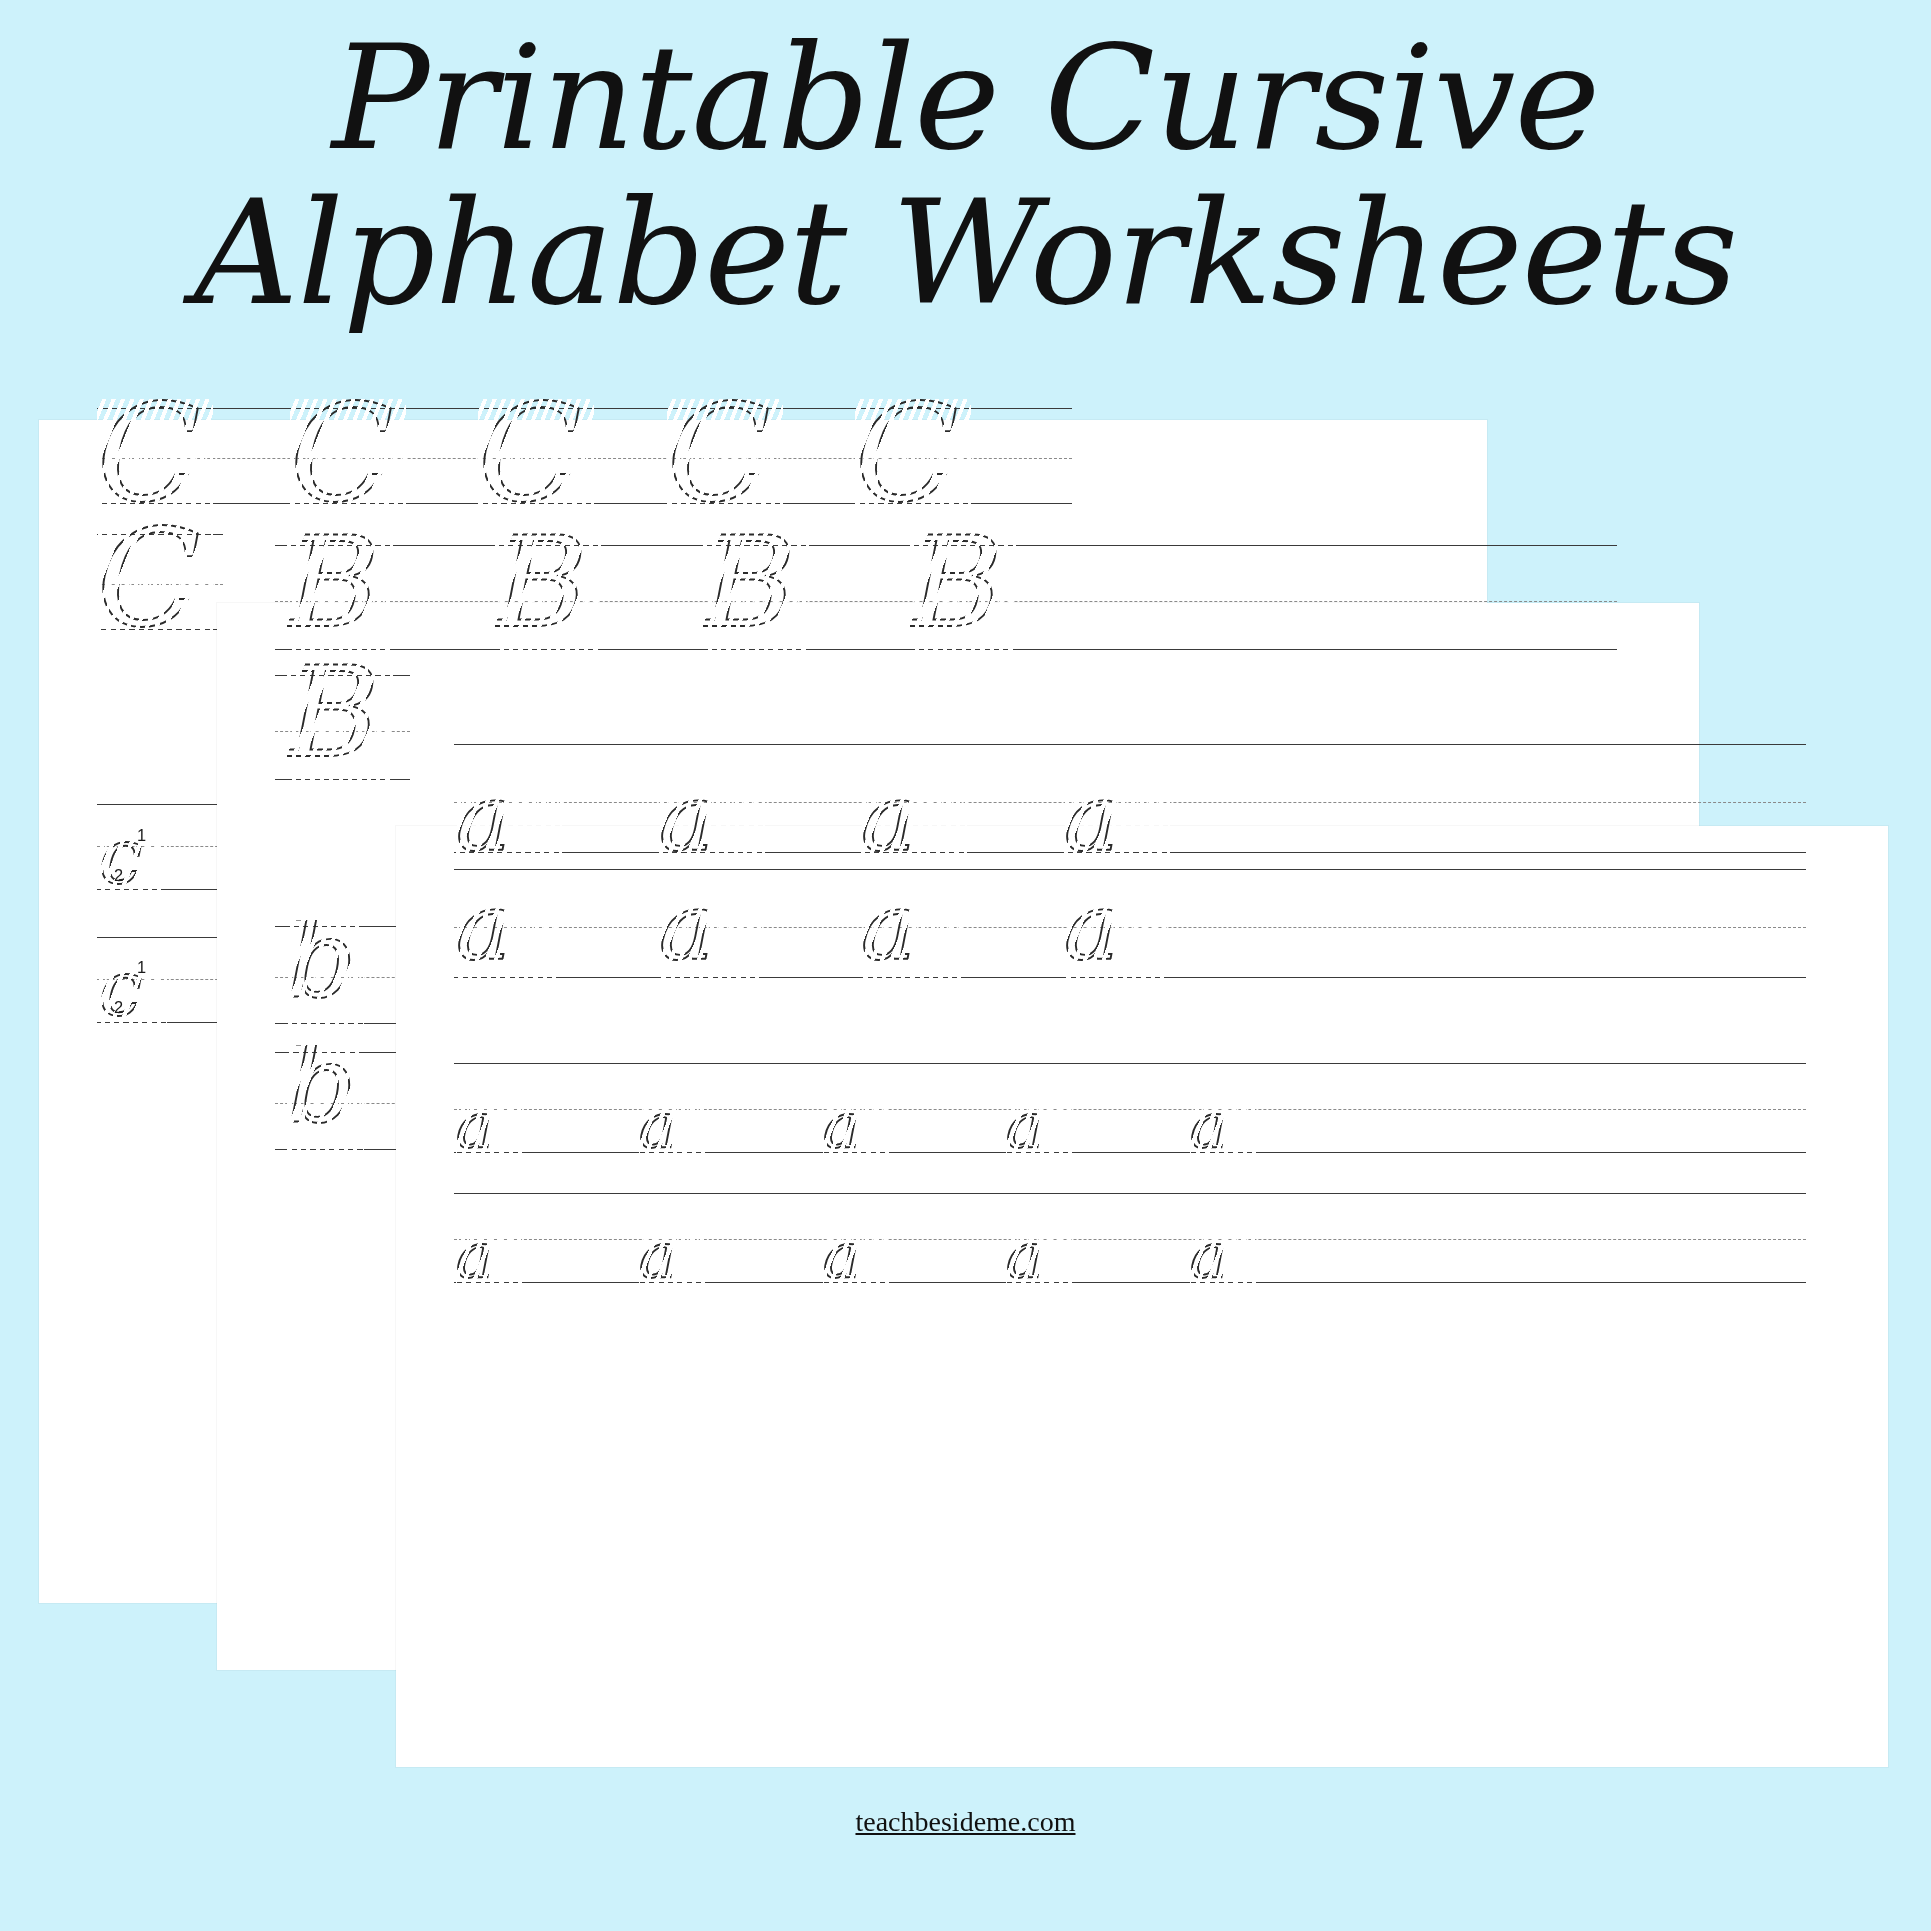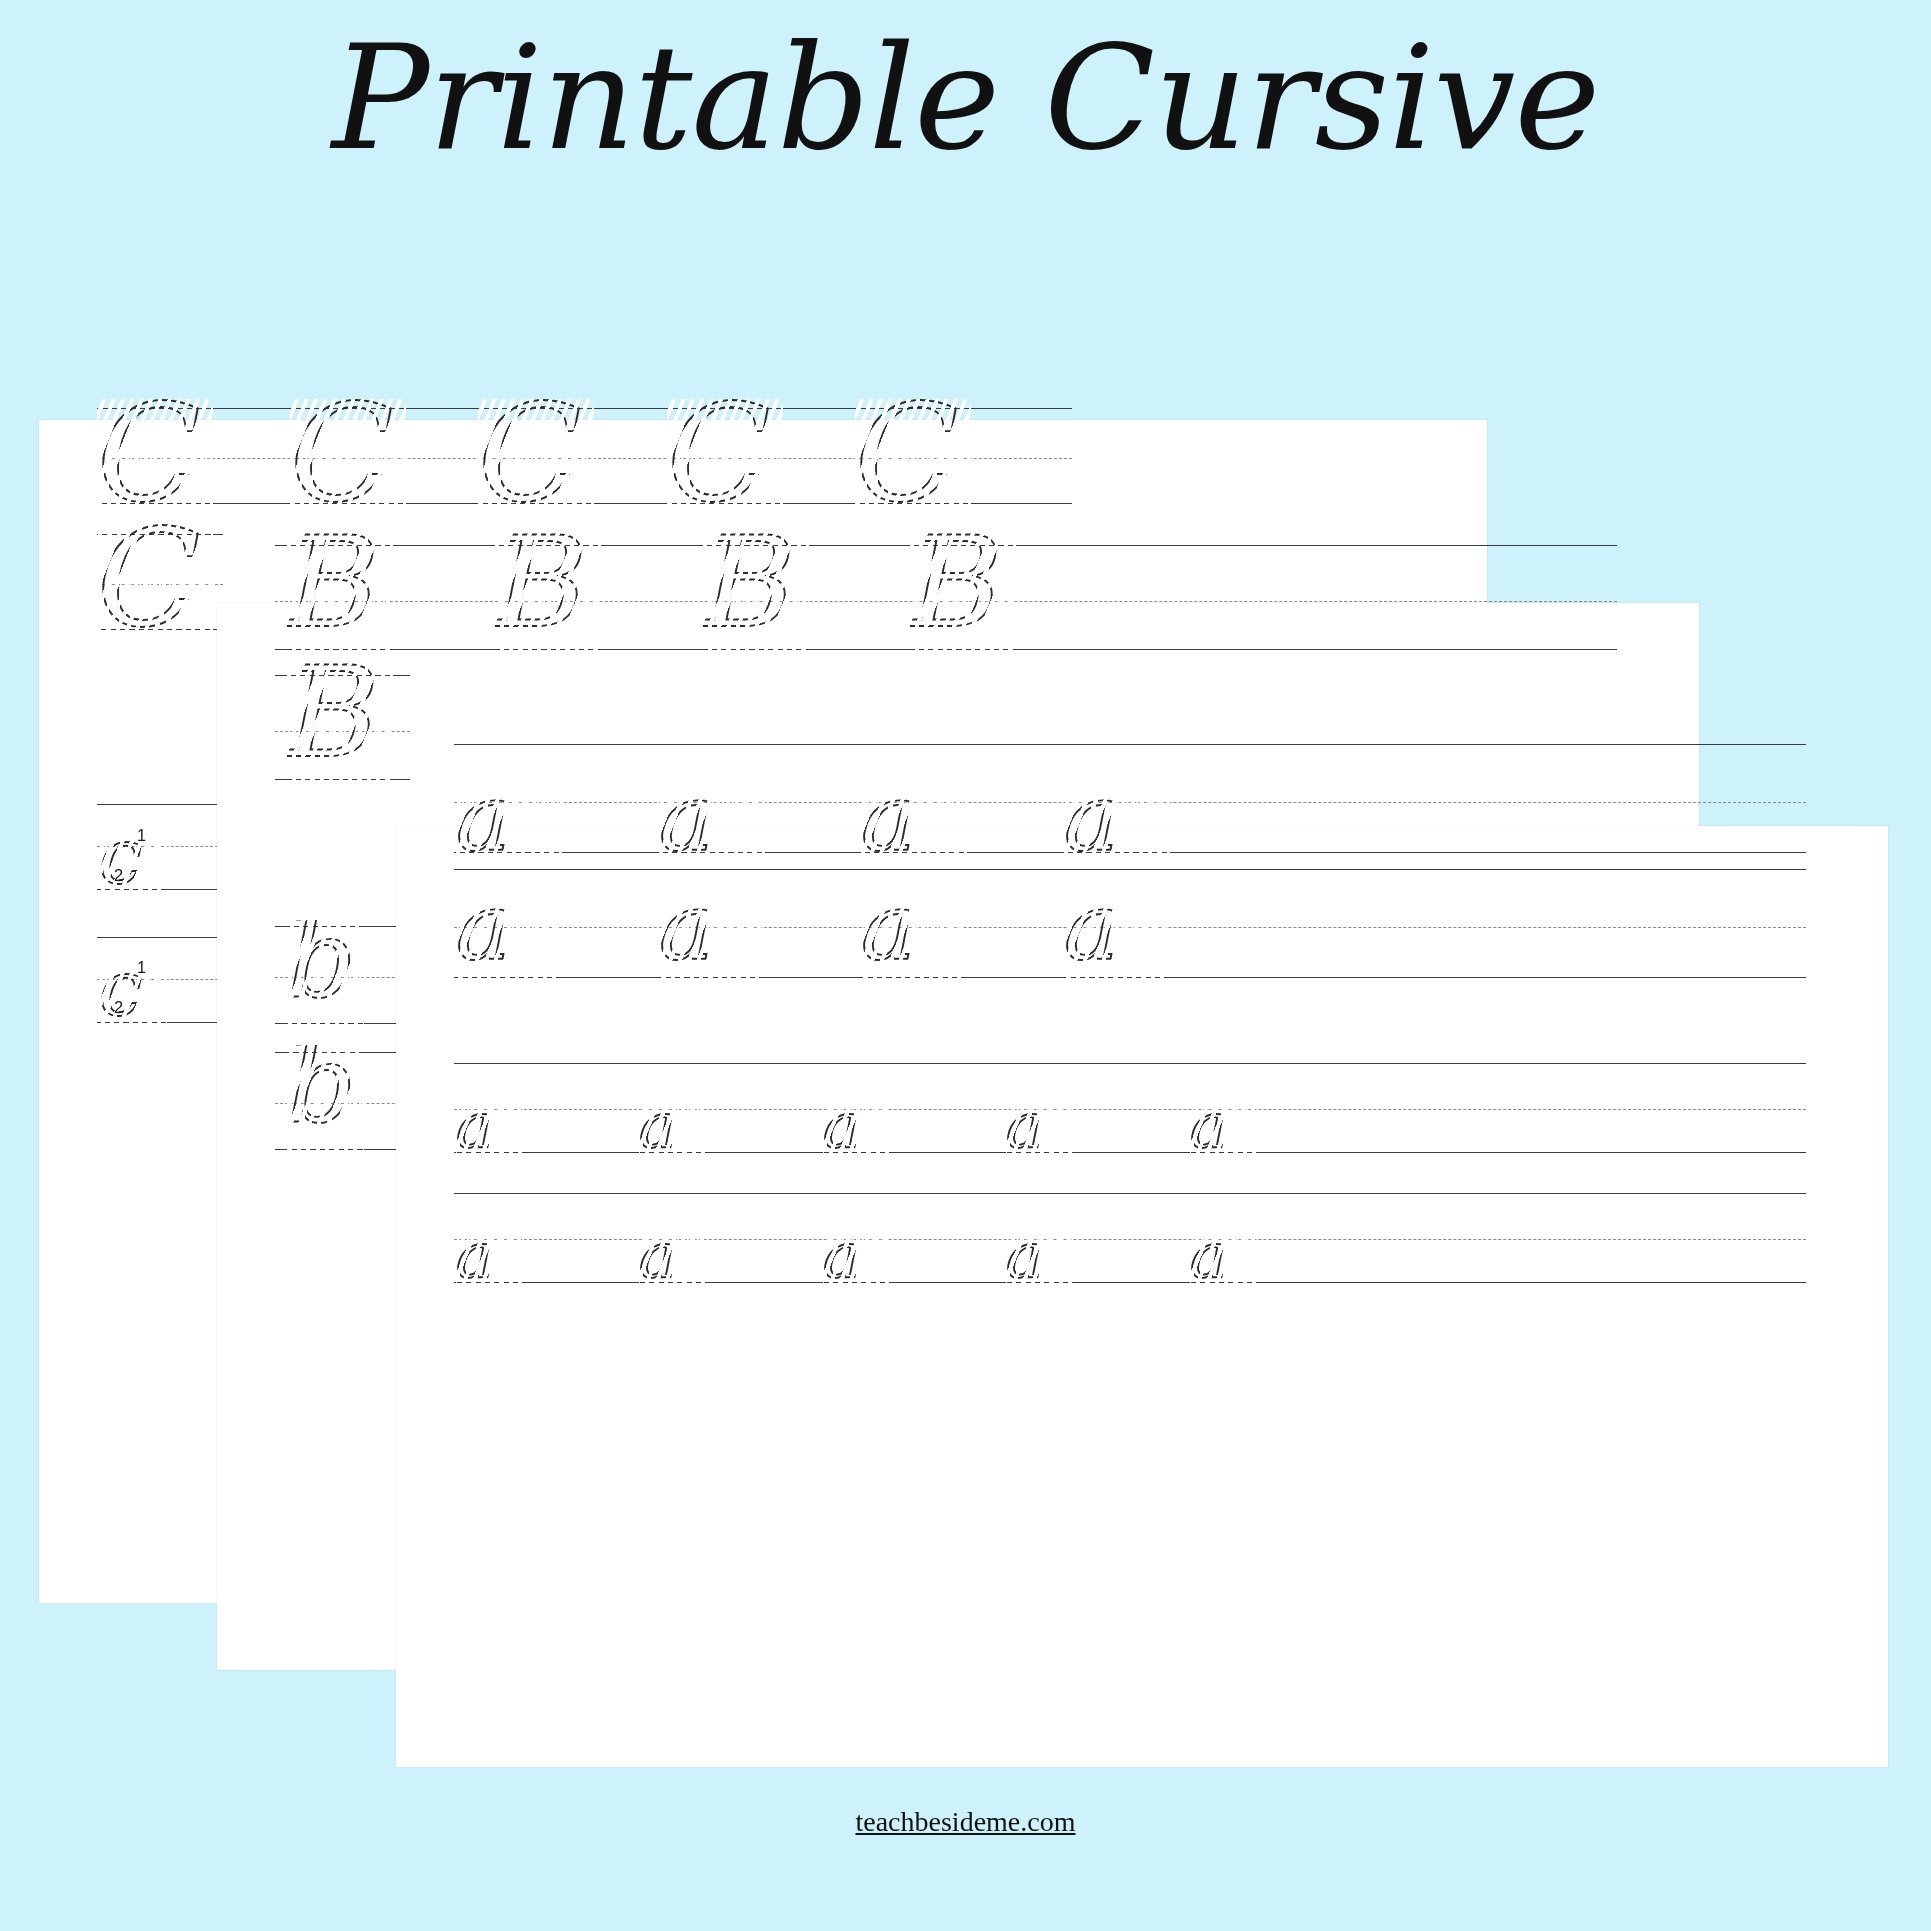--- a/index.html
+++ b/index.html
@@ -334,18 +334,19 @@
     <div class="dash-mask"></div>
   </div>
   <div class="glyph-wrap" style="left:794px; top:412px; width:68px; height:50px;">
     <div class="glyph" style="left:0px; top:-13.5px; font-size:62px;">a</div>
     <div class="dash-mask"></div>
   </div>
 </div>
 
 <div class="title-block">
   <div class="title-line title-line-1">Printable Cursive</div>
+  <div class="title-line title-line-2">Alphabet Worksheets</div>
 </div>
 
 <div class="footer">
   <a class="footer-link" href="#">teachbesideme.com</a>
 </div>
 
 
 </body></html>

